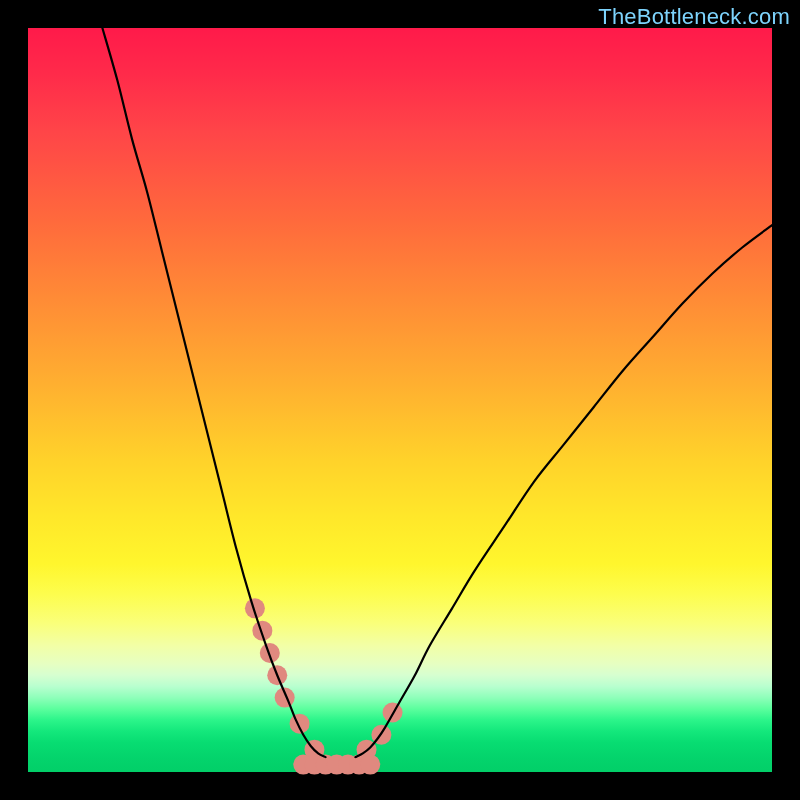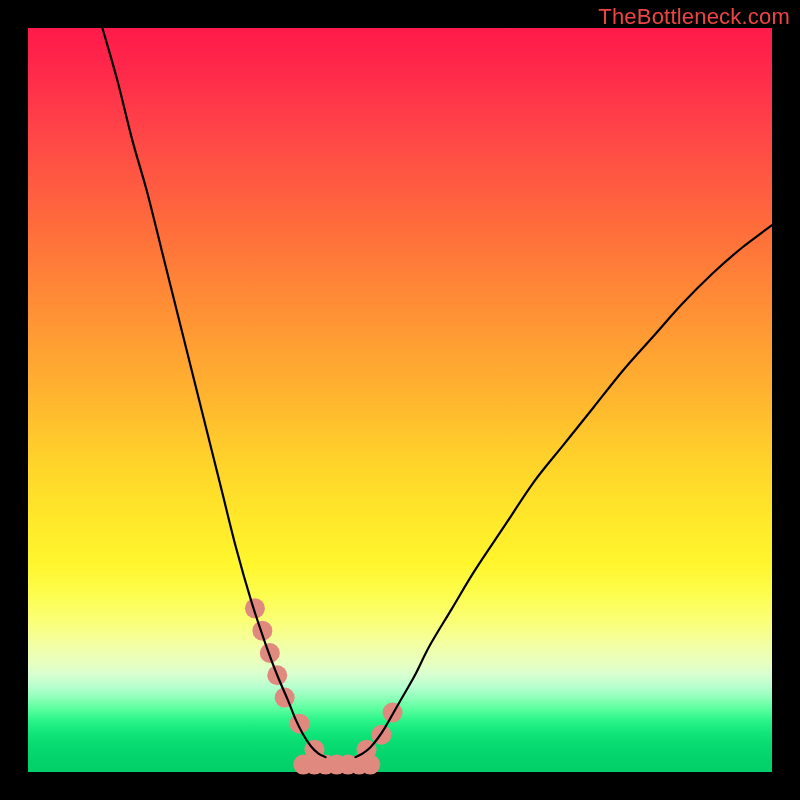--- a/index.html
+++ b/index.html
@@ -46,21 +46,21 @@
       #2cf58a 93%,
       #14e87c 94.5%,
       #08dd72 96%,
       #04d46c 98%,
       #02cf68 100%);
   }
   .watermark {
     position: absolute;
     top: 4px;
     right: 10px;
-    color: #ef4444;
+    color: #7dd3fc;
     font-size: 22px;
     font-weight: 500;
     letter-spacing: 0.2px;
     font-family: Arial, Helvetica, sans-serif;
   }
   svg.curves {
     position: absolute;
     left: 0;
     top: 0;
     width: 744px;

